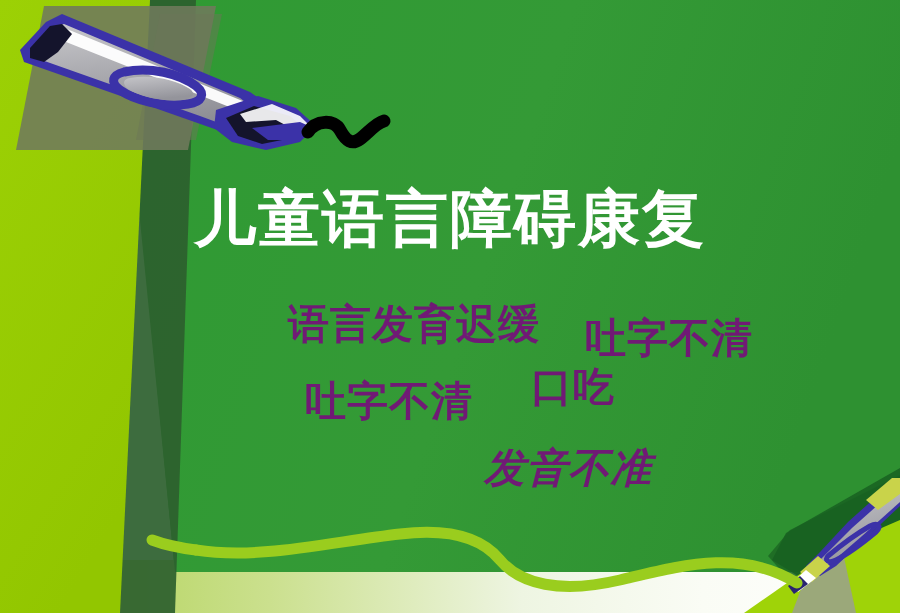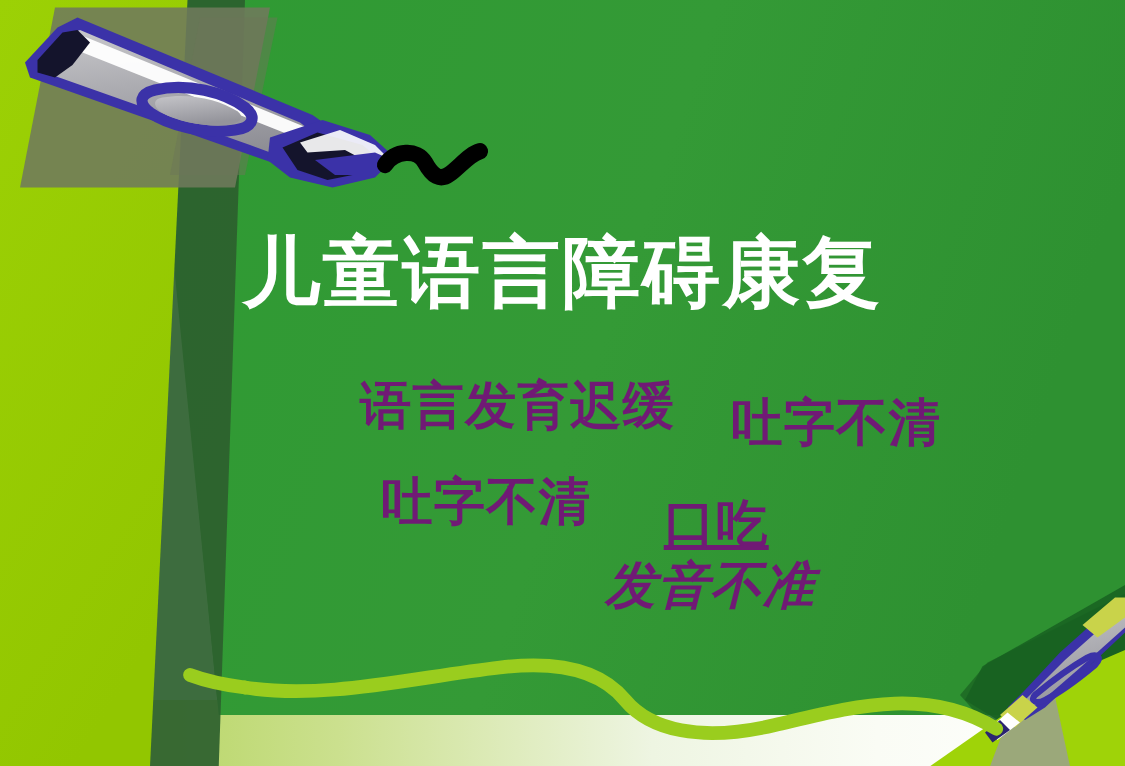--- a/index.html
+++ b/index.html
@@ -49,21 +49,21 @@
     position: absolute;
     color: #701a75;
     font-size: 41px;
     font-weight: bold;
     letter-spacing: 1px;
     white-space: nowrap;
   }
   .sub-a { left: 288px; top: 297px; }
   .sub-b { left: 585px; top: 311px; }
   .sub-c { left: 305px; top: 374px; }
-  .sub-d { left: 531px; top: 392px; text-decoration: underline; }
+  .sub-d { left: 531px; top: 360px; }
   .sub-e { left: 484px; top: 441px; font-style: italic; }
 </style>
 </head>
 <body>
 
 <div id="poster">
 
   <svg class="layer" viewBox="0 0 900 613">
     <defs>
       <linearGradient id="topGrad" x1="0" y1="0" x2="1" y2="0">

